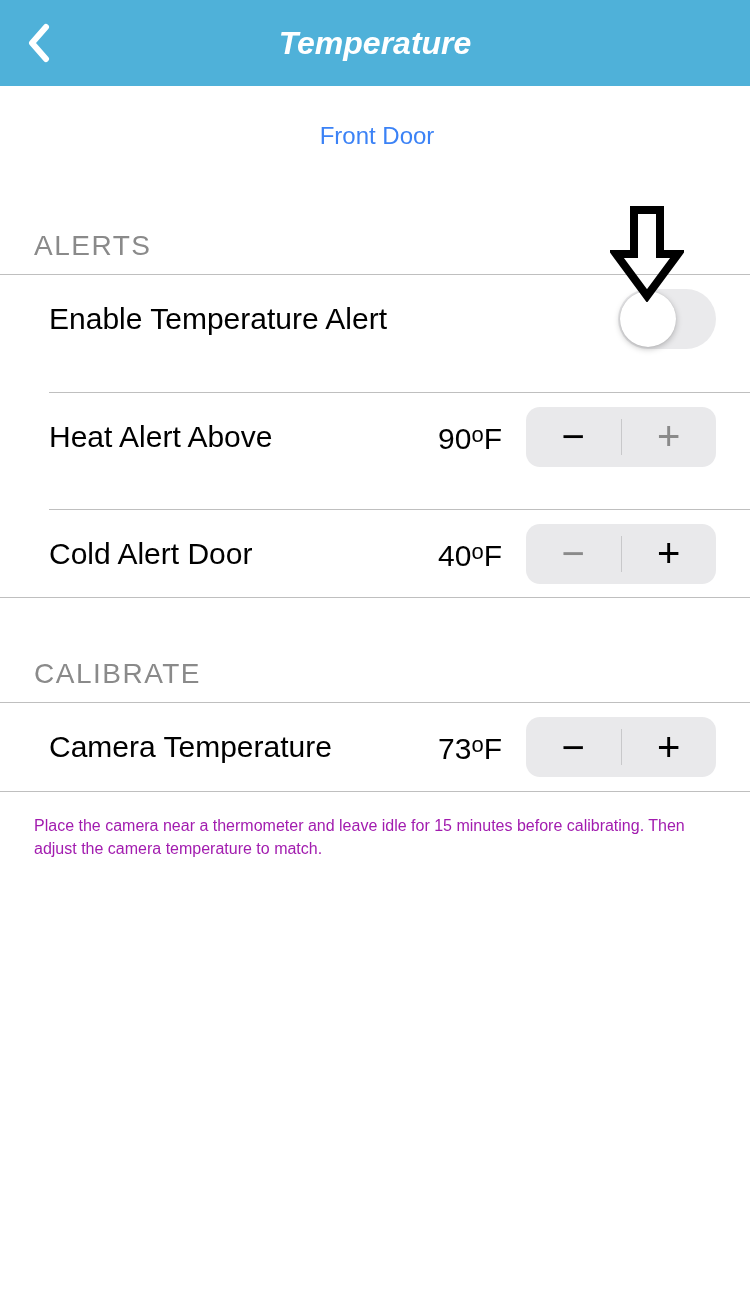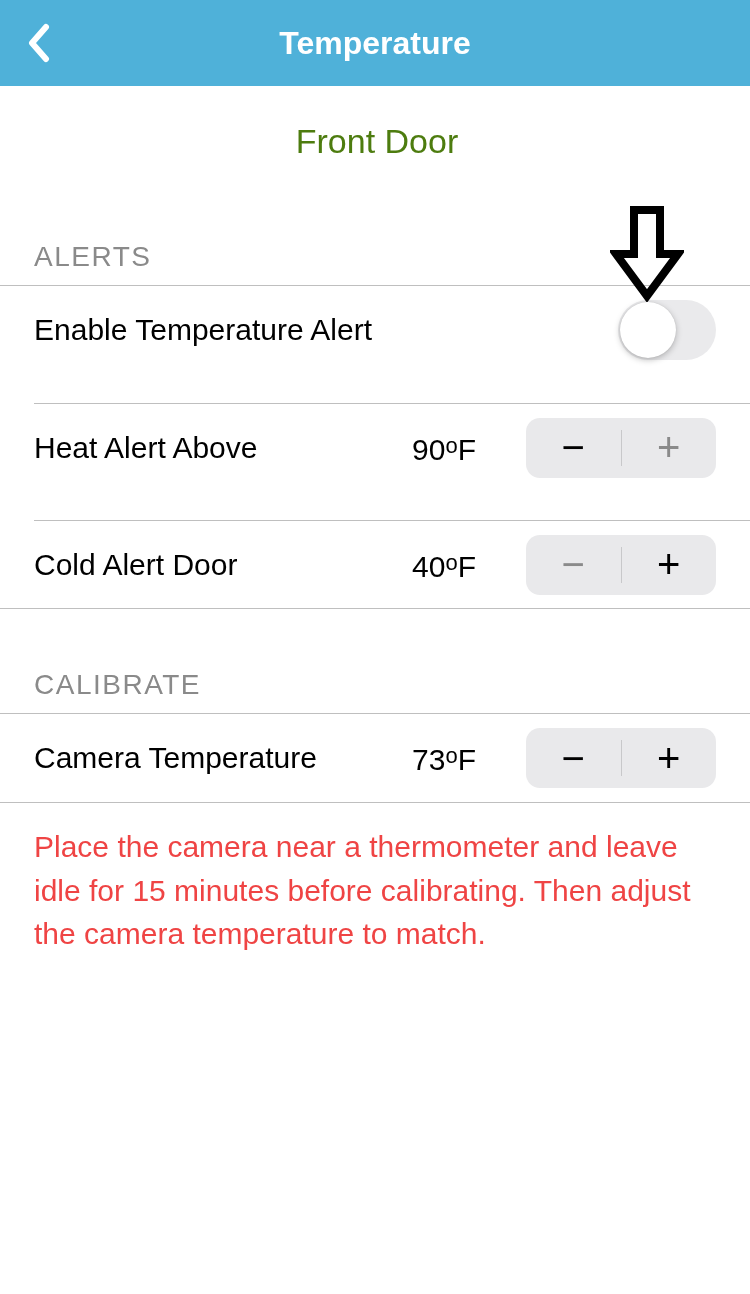--- a/index.html
+++ b/index.html
@@ -9,52 +9,54 @@
     font-family: -apple-system, "Helvetica Neue", Helvetica, Arial, sans-serif;
     background: #ffffff;
     overflow: hidden;
   }
   .navbar {
     height: 86px;
     background: #4fb1d9;
     display: flex;
     align-items: center;
     position: relative;
+    font-style: italic;
   }
   .navbar .back {
     position: absolute;
     left: 8px;
     width: 60px;
     height: 60px;
     display: flex;
     align-items: center;
     justify-content: center;
   }
   .navbar .title {
     flex: 1;
     text-align: center;
     color: #ffffff;
     font-weight: 700;
     font-size: 32px;
   }
   .device-name {
     text-align: center;
-    font-size: 34px;
-    color: #4d7c0f;
+    font-size: 24px;
+    color: #3b82f6;
     padding: 36px 0 20px 4px;
   }
   .section-header {
     font-size: 28px;
     color: #8a8a8a;
     letter-spacing: 1.5px;
     padding: 60px 34px 12px 34px;
   }
   .list {
     border-top: 1px solid #bfbfbf;
     border-bottom: 1px solid #bfbfbf;
+    padding-left: 15px;
   }
   .row {
     display: flex;
     align-items: center;
     padding: 0 34px;
     height: 88px;
   }
   .row + .row {
     border-top: 1px solid #bfbfbf;
     margin-left: 34px;
@@ -64,21 +66,21 @@
   .row-label {
     font-size: 30px;
     color: #000;
     flex: 1;
   }
   .value {
     font-size: 30px;
     color: #000;
     margin-right: 24px;
     min-width: 90px;
-    text-align: left;
+    text-align: right;
   }
   .value .deg { font-size: 22px; vertical-align: super; position: relative; top: 4px; }
   .value .unit { font-size: 30px; }
   .stepper {
     width: 190px;
     height: 60px;
     background: #e9e9eb;
     border-radius: 14px;
     display: flex;
     align-items: stretch;
@@ -112,23 +114,23 @@
     height: 56px;
     background: #ffffff;
     border-radius: 50%;
     position: absolute;
     top: 2px;
     left: 2px;
     box-shadow: 0 2px 6px rgba(0,0,0,0.25), 0 0 1px rgba(0,0,0,0.15);
   }
   .footnote {
     padding: 22px 34px;
-    font-size: 30px;
+    font-size: 16px;
     line-height: 1.45;
-    color: #ef4444;
+    color: #a21caf;
   }
   .arrow-overlay {
     position: absolute;
     top: 206px;
     left: 610px;
   }
 </style>
 </head>
 <body>
 

